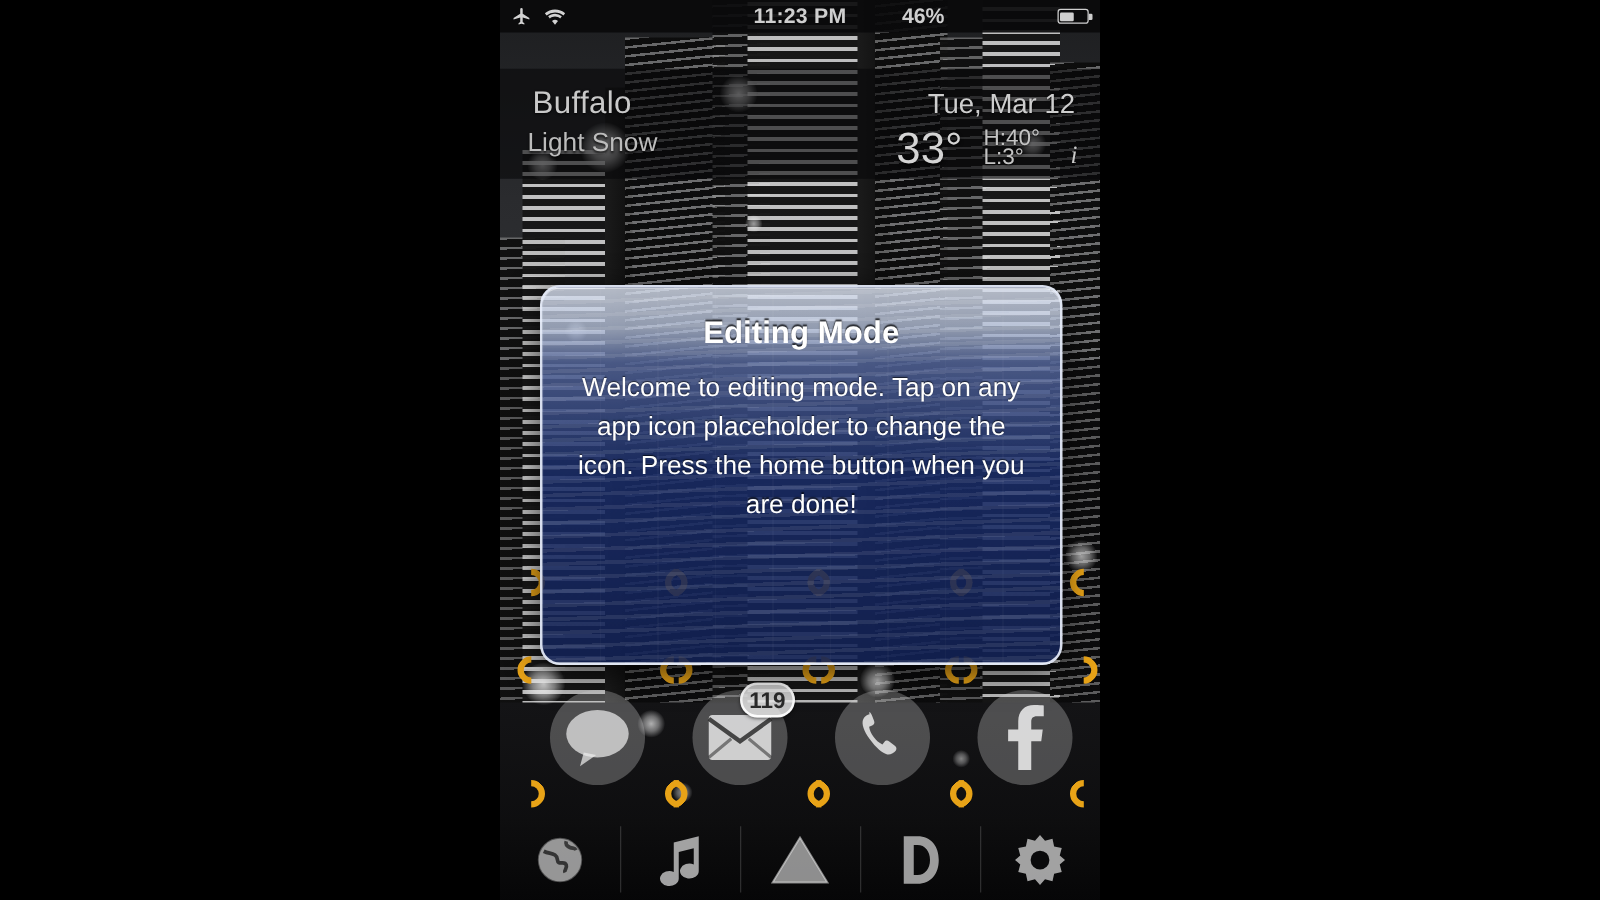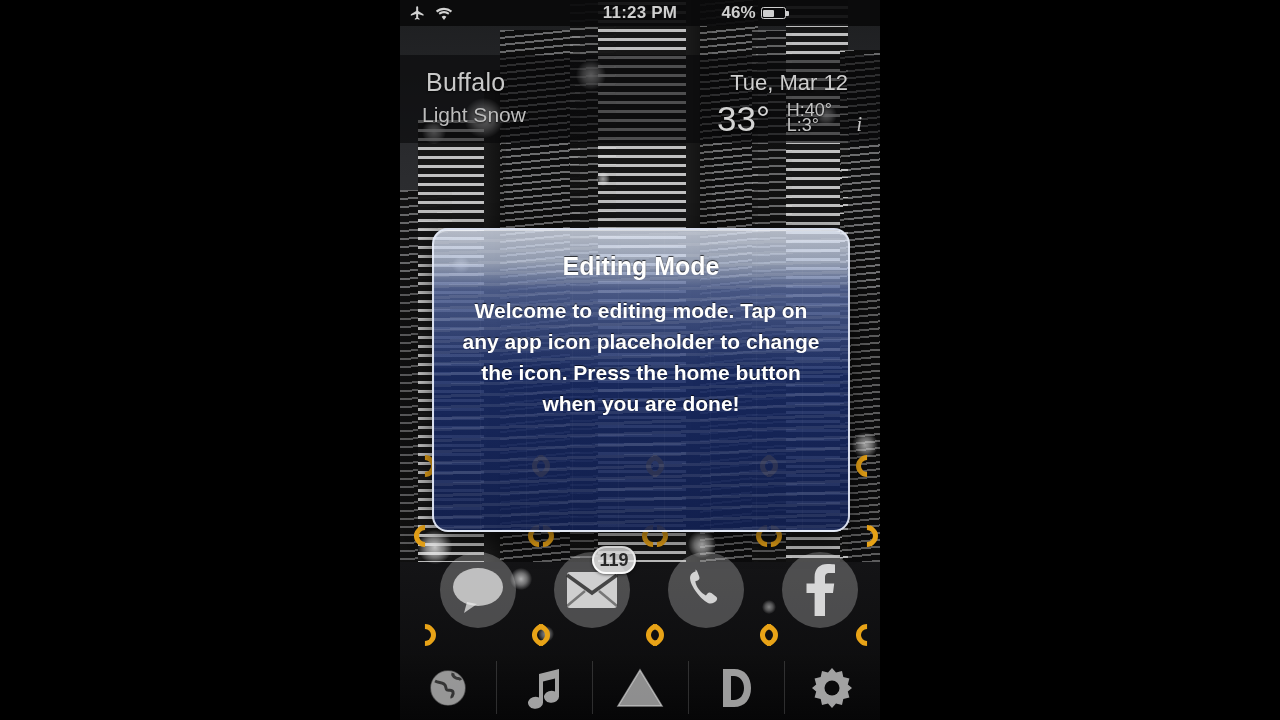--- a/index.html
+++ b/index.html
@@ -62,21 +62,21 @@
 
   
   .statusbar {
     position:absolute; left:0; top:0; width:480px; height:26px;
     background:rgba(10,10,11,.92);
     color:#cfcfcf; font-size:17px; font-weight:bold;
     display:flex; align-items:center; z-index:40;
   }
   .sb-left { display:flex; align-items:center; gap:9px; padding-left:9px; width:33%; }
   .sb-center { width:34%; text-align:center; letter-spacing:.2px; }
-  .sb-right { width:33%; display:flex; align-items:center; justify-content:flex-start; gap:5px; padding-right:9px; }
+  .sb-right { width:33%; display:flex; align-items:center; justify-content:space-between; gap:5px; padding-right:9px; }
   .sb-ico { display:inline-block; fill:#d2d2d2; }
   .battery {
     width:25px; height:12px; border:1.6px solid #cfcfcf; border-radius:2.5px;
     position:relative; display:inline-block;
   }
   .battery:after {
     content:""; position:absolute; right:-4px; top:3px; width:2.5px; height:5px;
     background:#cfcfcf; border-radius:0 1px 1px 0;
   }
   .battery i {
@@ -97,21 +97,21 @@
   .w-cond {
     position:absolute; left:22px; top:48px; font-size:21px; color:#bcbcbc;
     text-shadow:0 1px 2px rgba(0,0,0,.8);
   }
   .w-clock {
     position:absolute; left:0; right:0; top:2px; text-align:center;
     font-size:62px; font-weight:300; color:#c4c4c4; letter-spacing:-1px;
     text-shadow:0 2px 4px rgba(0,0,0,.75);
   }
   .w-date {
-    position:absolute; right:32px; top:15px; font-size:22px; color:#cecece;
+    position:absolute; right:20px; top:15px; font-size:22px; color:#cecece;
     text-shadow:0 1px 2px rgba(0,0,0,.8);
   }
   .w-temp {
     position:absolute; right:110px; top:44px; font-size:35px; font-weight:300;
     color:#d4d4d4; text-shadow:0 2px 3px rgba(0,0,0,.8);
   }
   .w-hilo {
     position:absolute; right:48px; top:48px; font-size:18px; line-height:15px;
     color:#c4c4c4; text-align:left; text-shadow:0 1px 2px rgba(0,0,0,.8);
   }
@@ -196,21 +196,21 @@
     background:linear-gradient(180deg,rgba(255,255,255,.30),rgba(255,255,255,.02));
     pointer-events:none;
   }
   .dlg-title {
     position:relative; z-index:3; text-align:center; margin-top:22px;
     color:#fff; font-size:25px; font-weight:bold;
     text-shadow:0 -1px 1px rgba(0,0,0,.75);
   }
   .dlg-msg {
     position:relative; z-index:3; text-align:center; margin:14px 24px 0;
-    color:#fff; font-size:21px; line-height:31px; font-weight:700;
+    color:#fff; font-size:21px; line-height:31px; font-weight:400;
     text-shadow:0 -1px 1px rgba(0,0,0,.7);
   }
   .dlg-btn {
     position:absolute; z-index:4; left:17px; right:17px; bottom:24px; height:54px;
     border-radius:10px;
     border:1px solid rgba(246,249,255,.85);
     background:linear-gradient(180deg,
        rgba(233,238,248,.92) 0%,
        rgba(206,215,234,.86) 46%,
        rgba(171,185,215,.80) 50%,

